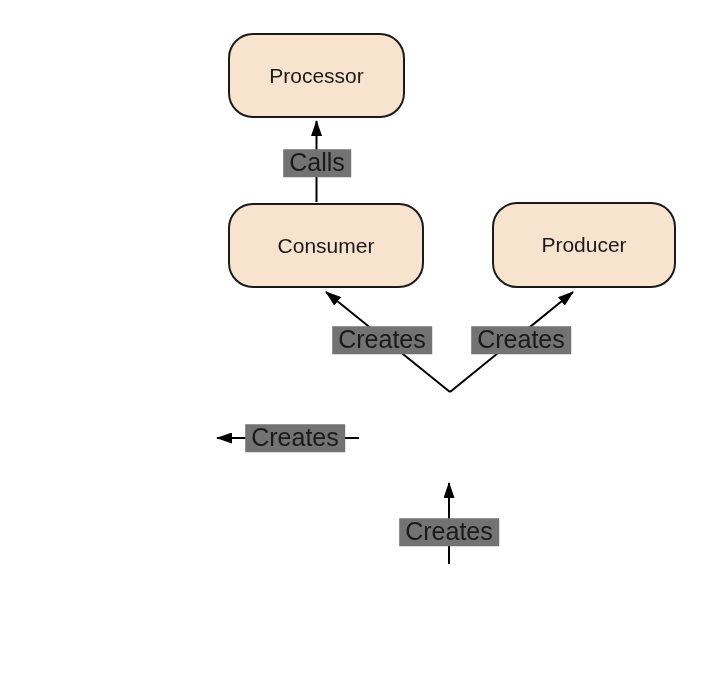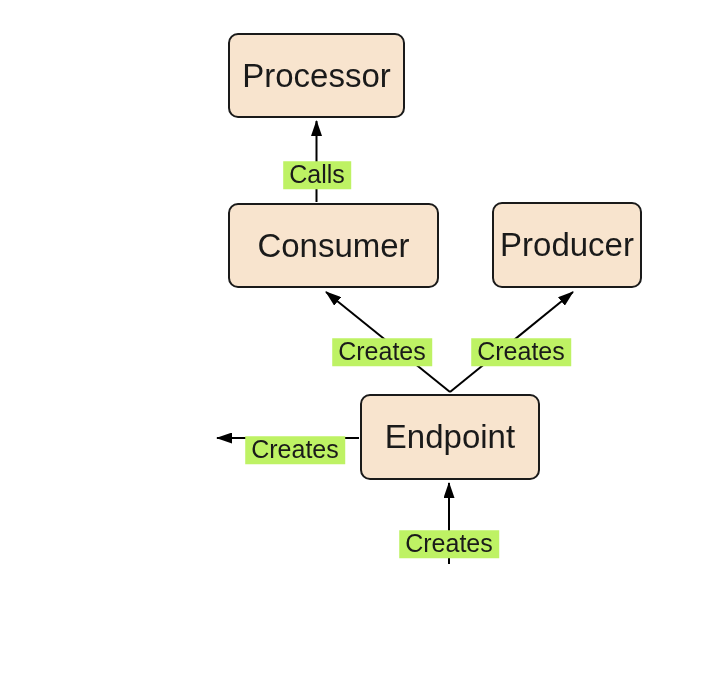--- a/index.html
+++ b/index.html
@@ -20,45 +20,44 @@
     left: 0;
     top: 0;
     width: 702px;
     height: 674px;
   }
   .node {
     position: absolute;
     box-sizing: border-box;
     background: #f8e4ce;
     border: 2px solid #1a1a1a;
-    border-radius: 10px;
+    border-radius: 25px;
     display: flex;
     align-items: center;
     justify-content: center;
-    font-size: 33px;
+    font-size: 21px;
     color: #1a1a1a;
     white-space: nowrap;
   }
   .node-processor { left: 228px; top: 33px;  width: 177px; height: 85px; }
-  .node-consumer  { left: 228px; top: 203px; width: 211px; height: 85px; }
-  .node-producer  { left: 492px; top: 202px; width: 150px; height: 86px; }
+  .node-consumer  { left: 228px; top: 203px; width: 196px; height: 85px; }
+  .node-producer  { left: 492px; top: 202px; width: 184px; height: 86px; }
   .node-exchange  { left: 32px;  top: 394px; width: 181px; height: 86px; }
   .node-endpoint  { left: 360px; top: 394px; width: 180px; height: 86px; }
   .node-component { left: 360px; top: 564px; width: 180px; height: 86px; }
 
   .edge-label {
     position: absolute;
     transform: translate(-50%, -50%);
-    background: #bef264;
+    background: #737373;
     padding: 0 6px;
     font-size: 25px;
     color: #1a1a1a;
     white-space: nowrap;
     line-height: 1.1;
-    margin-top: 12px;
   }
   .label-calls             { left: 317px; top: 163px; }
   .label-creates-consumer  { left: 382px; top: 340px; }
   .label-creates-producer  { left: 521px; top: 340px; }
   .label-creates-exchange  { left: 295px; top: 438px; }
   .label-creates-endpoint  { left: 449px; top: 532px; }
 </style>
 </head>
 <body>
 
@@ -75,21 +74,20 @@
       <line x1="450" y1="392" x2="326" y2="292" marker-end="url(#arrowhead)"></line>
       <line x1="450" y1="392" x2="573" y2="292" marker-end="url(#arrowhead)"></line>
       <line x1="359" y1="438" x2="217" y2="438" marker-end="url(#arrowhead)"></line>
       <line x1="449" y1="564" x2="449" y2="483" marker-end="url(#arrowhead)"></line>
     </g>
   </svg>
 
   <div class="node node-processor">Processor</div>
   <div class="node node-consumer">Consumer</div>
   <div class="node node-producer">Producer</div>
-  <div class="node node-endpoint">Endpoint</div>
 
   <div class="edge-label label-calls">Calls</div>
   <div class="edge-label label-creates-consumer">Creates</div>
   <div class="edge-label label-creates-producer">Creates</div>
   <div class="edge-label label-creates-exchange">Creates</div>
   <div class="edge-label label-creates-endpoint">Creates</div>
 
 </div>
 
 </body></html>

